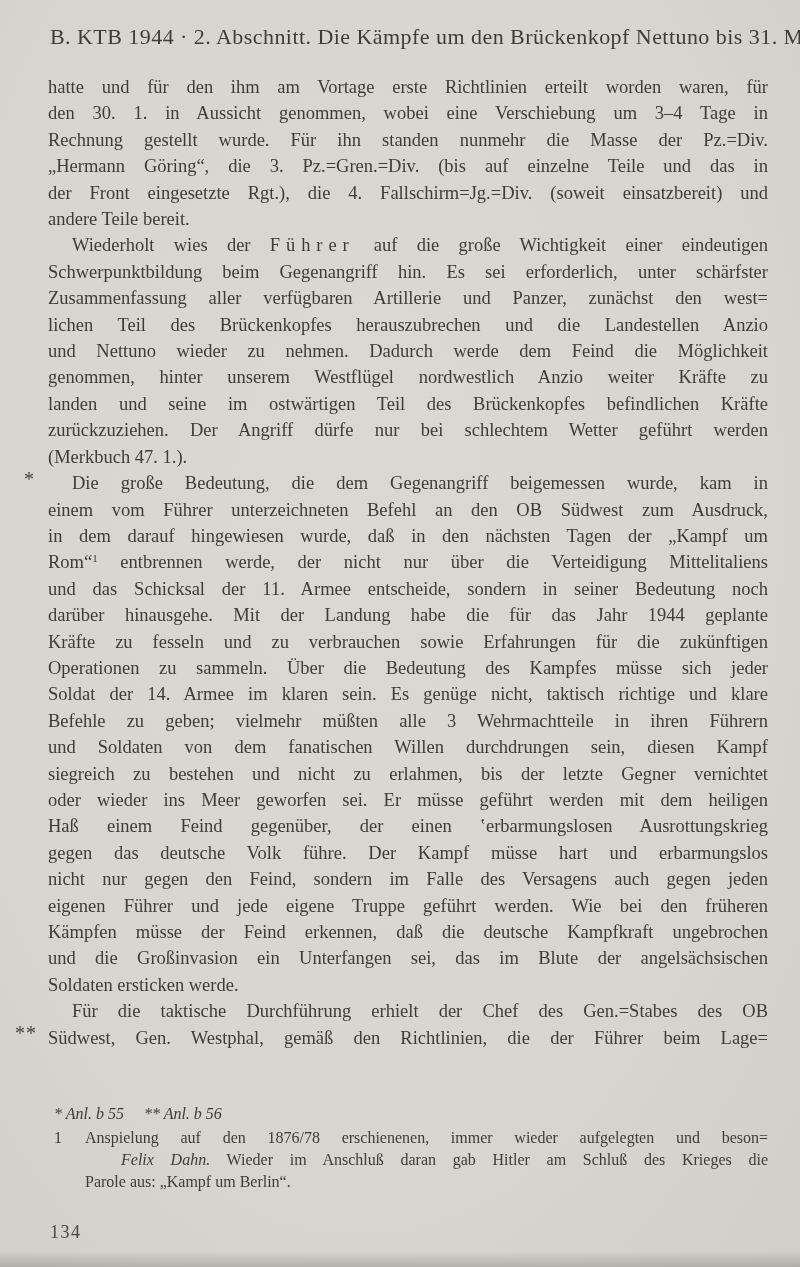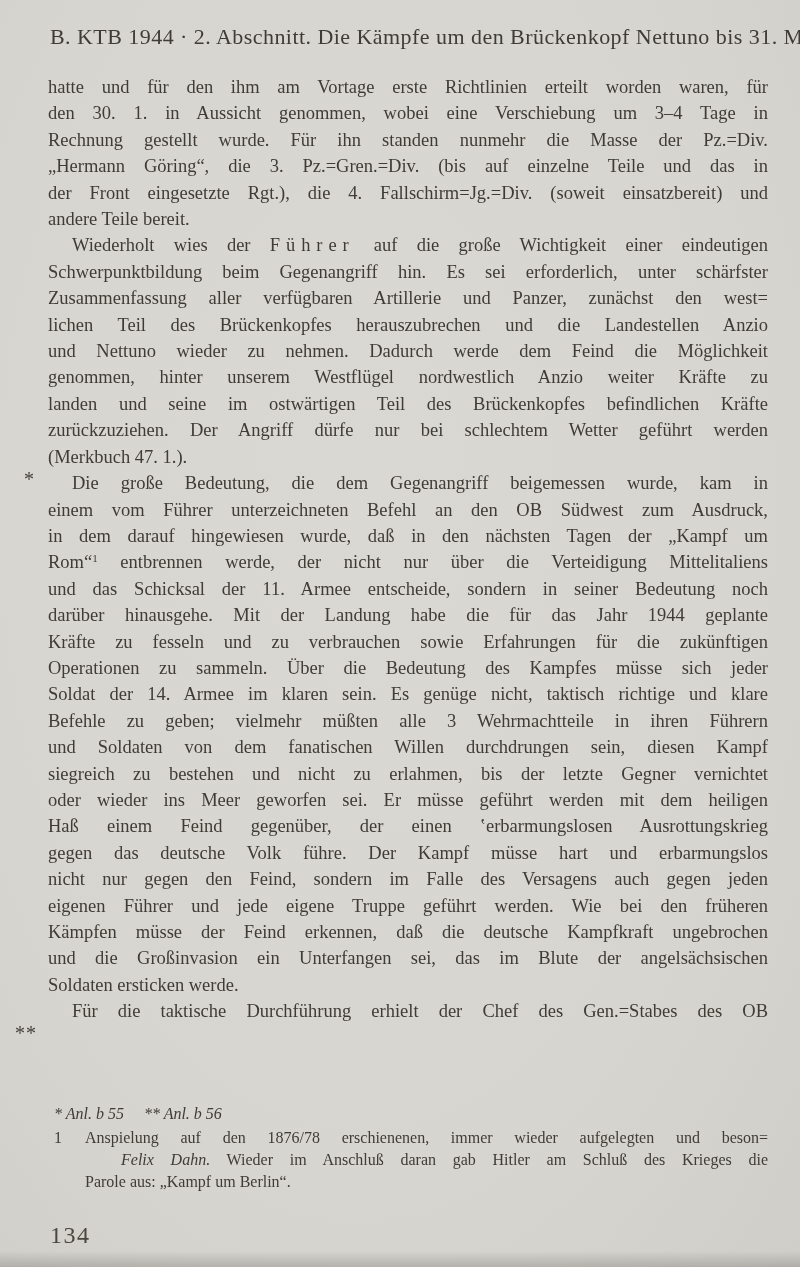--- a/index.html
+++ b/index.html
@@ -38,21 +38,21 @@
     position:absolute; left:54px; top:1103px; width:714px;
     font-size:16px; line-height:22px;
   }
   .fnsig { font-style:italic; margin-bottom:2px; }
   .fnsig .sig1 { margin-right:20px; }
   .fn1 { position:relative; padding-left:31px; }
   .fn-num { position:absolute; left:0; top:0; }
   .it { font-style:italic;margin-left:36px; }
   .pagenum {
     position:absolute; left:50px; top:1222px;
-    font-size:24px; letter-spacing:1.5px; color:#4a473f;
+    font-size:18px; letter-spacing:1.5px; color:#4a473f;
   }
 </style>
 </head>
 <body>
 
 <div class="page">
 
   <div class="running-head">B. KTB 1944 · 2. Abschnitt. Die Kämpfe um den Brückenkopf Nettuno bis 31. März</div>
 
   <div class="margin-star star1">*</div>
@@ -110,20 +110,21 @@
       <div class="jline">nicht nur gegen den Feind, sondern im Falle des Versagens auch gegen jeden</div>
       <div class="jline">eigenen Führer und jede eigene Truppe geführt werden. Wie bei den früheren</div>
       <div class="jline">Kämpfen müsse der Feind erkennen, daß die deutsche Kampfkraft ungebrochen</div>
       <div class="jline">und die Großinvasion ein Unterfangen sei, das im Blute der angelsächsischen</div>
       <div class="jline end">Soldaten ersticken werde.</div>
     <p></p>
 
     <p>
       </p>
       <div class="jline indent">Für die taktische Durchführung erhielt der Chef des Gen.=Stabes des OB</div>
+      <div class="jline">Südwest, Gen. Westphal, gemäß den Richtlinien, die der Führer beim Lage=</div>
     <p></p>
 
   </div>
 
   <div class="fnblock">
     <div class="fnsig">
       <span class="sig1">* Anl. b 55</span><span>** Anl. b 56</span>
     </div>
     <div class="fn1">
       <span class="fn-num">1</span>

